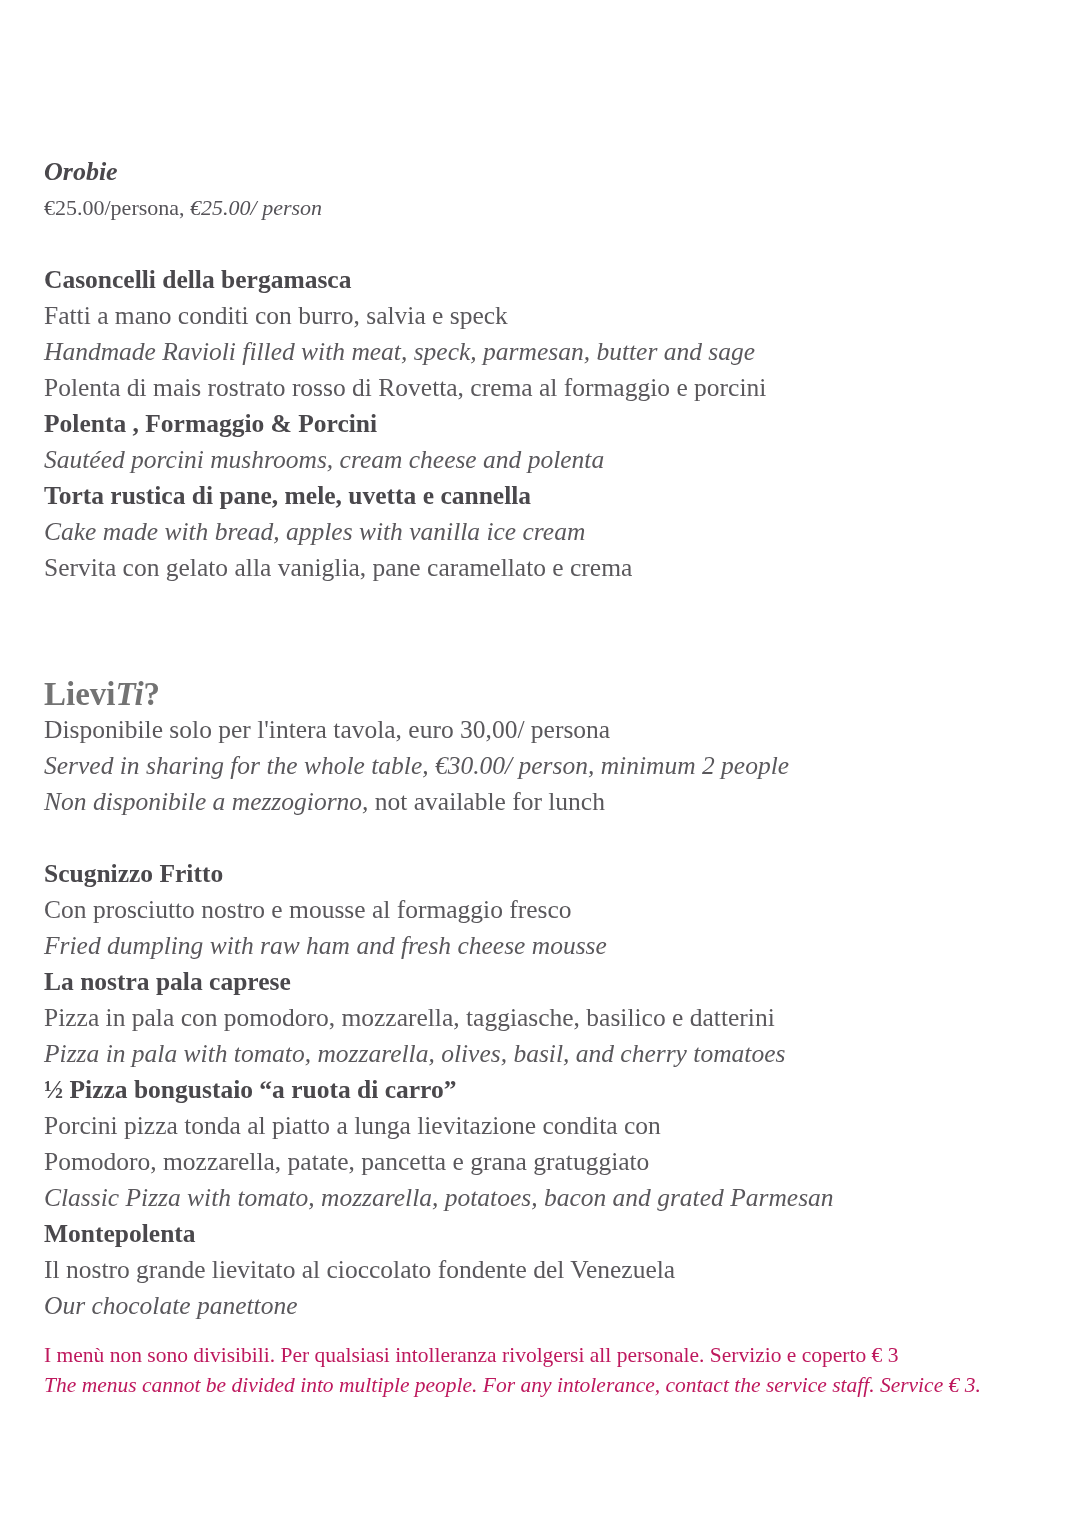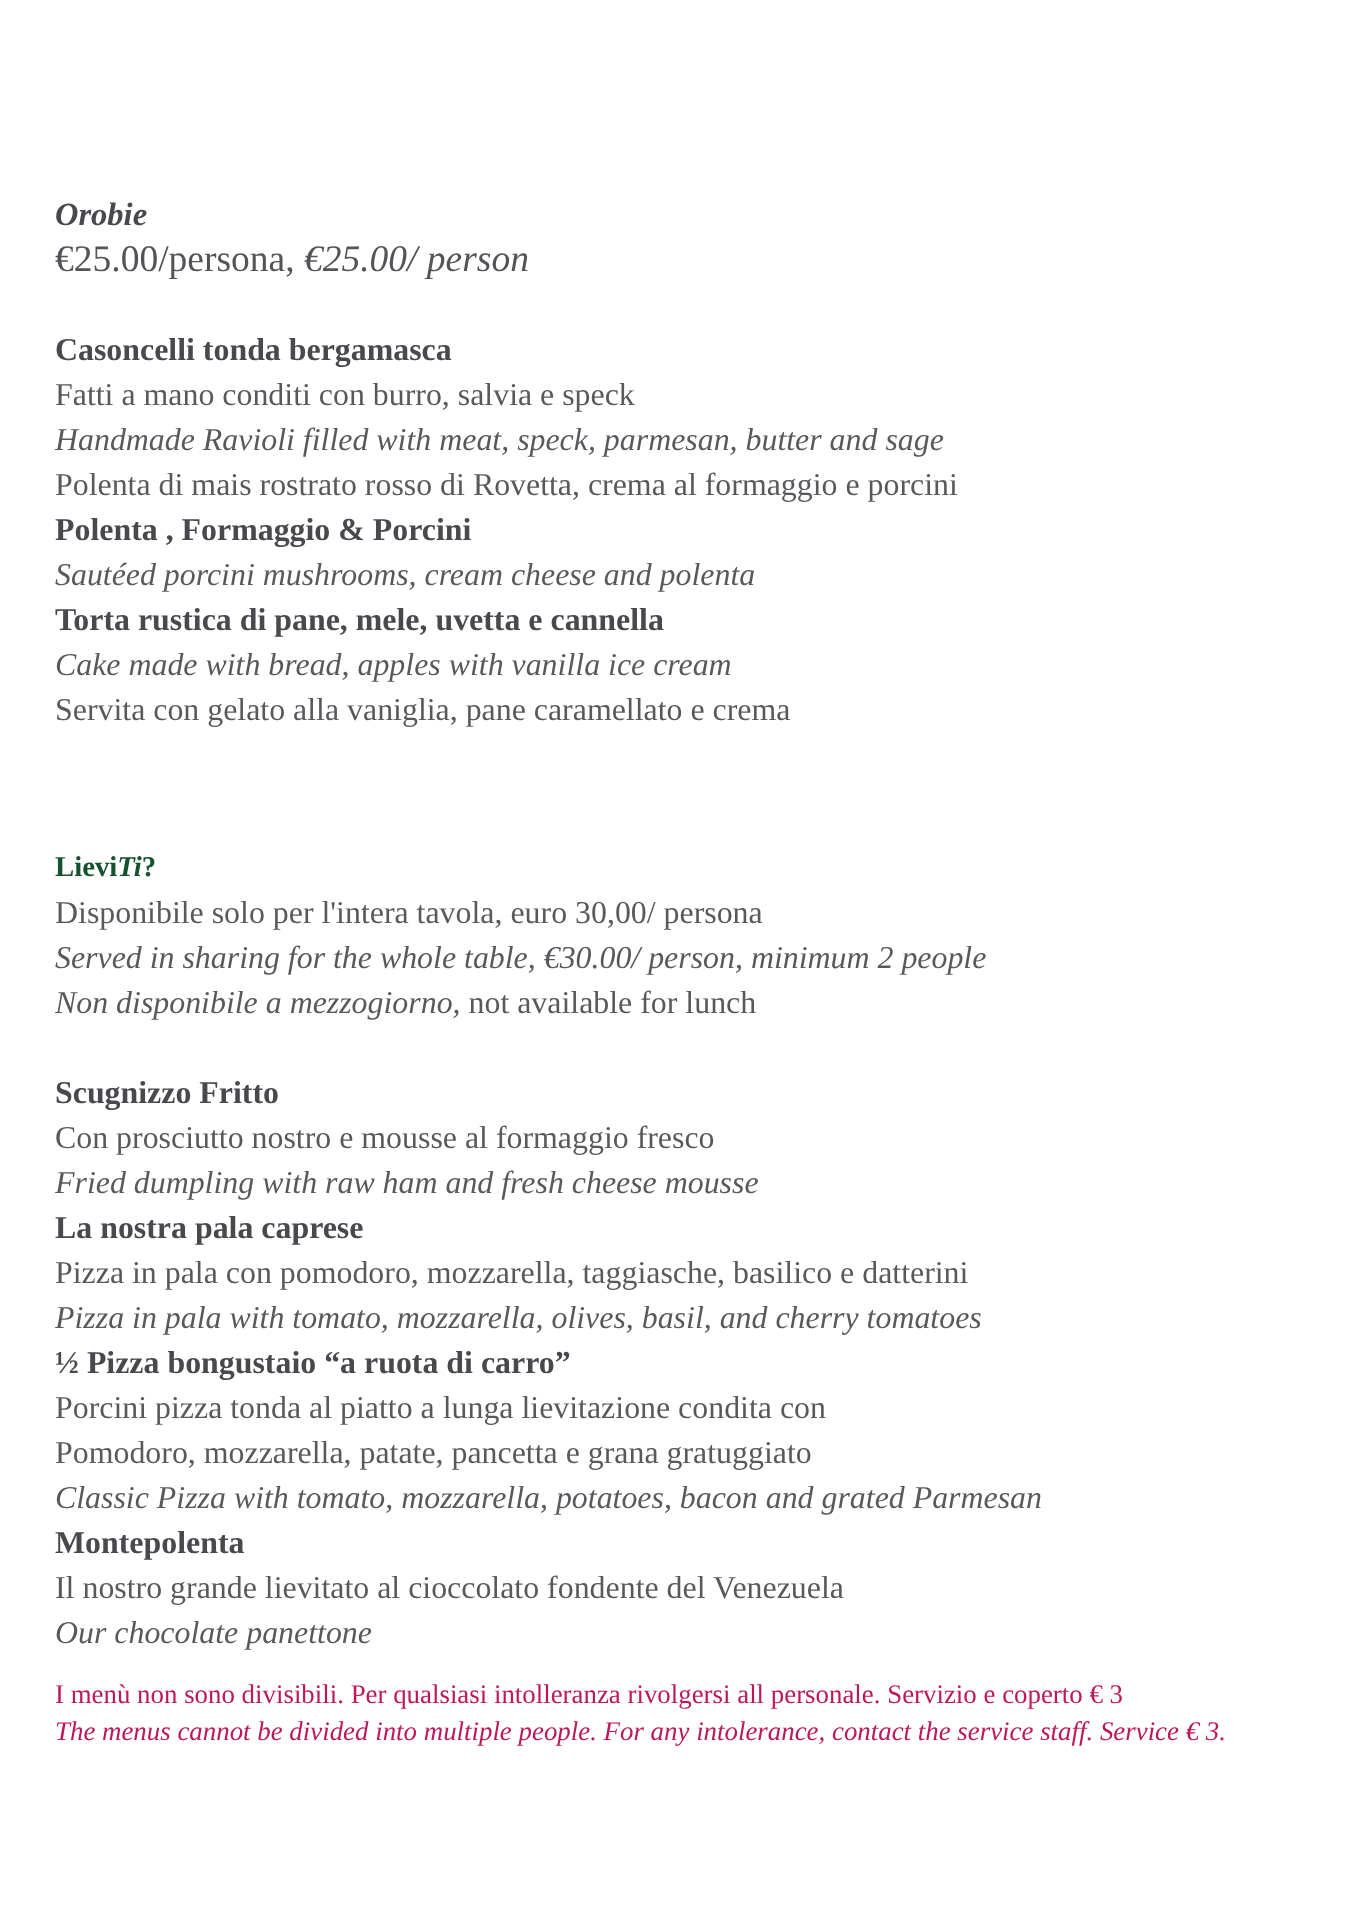--- a/index.html
+++ b/index.html
@@ -41,34 +41,34 @@
     font-style: italic;
   }
   .title-orobie {
     font-weight: bold;
     font-style: italic;
     font-size: 26px;
     line-height: 36px;
     color: #4a484c;
   }
   .price-line {
-    font-size: 30px;
+    font-size: 22px;
     line-height: 36px;
   }
   .price-line .it {
     font-style: italic;
   }
   .gap-md { height: 36px; }
   .gap-lg { height: 90px; }
 
   .lieviti-head {
-    font-size: 23px;
+    font-size: 33px;
     line-height: 36px;
     font-weight: bold;
-    color: #14532d;
+    color: #737373;
   }
   .lieviti-head .ti {
     font-style: italic;
   }
 
   .footer {
     position: absolute;
     left: 44px;
     top: 1340px;
     width: 1000px;
@@ -88,21 +88,21 @@
 <body>
 
 <div class="page">
 
   <div class="section">
     <div class="title-orobie">Orobie</div>
     <div class="price-line"><span>€25.00/persona, </span><span class="it">€25.00/ person</span></div>
 
     <div class="gap-md"></div>
 
-    <div class="line bold">Casoncelli tonda bergamasca</div>
+    <div class="line bold">Casoncelli della bergamasca</div>
     <div class="line">Fatti a mano conditi con burro, salvia e speck</div>
     <div class="line ital">Handmade Ravioli filled with meat, speck, parmesan, butter and sage</div>
 
     <div class="line">Polenta di mais rostrato rosso di Rovetta, crema al formaggio e porcini</div>
     <div class="line bold">Polenta , Formaggio &amp; Porcini</div>
     <div class="line ital">Sautéed porcini mushrooms, cream cheese and polenta</div>
 
     <div class="line bold">Torta rustica di pane, mele, uvetta e cannella</div>
     <div class="line ital">Cake made with bread, apples with vanilla ice cream</div>
     <div class="line">Servita con gelato alla vaniglia, pane caramellato e crema</div>

